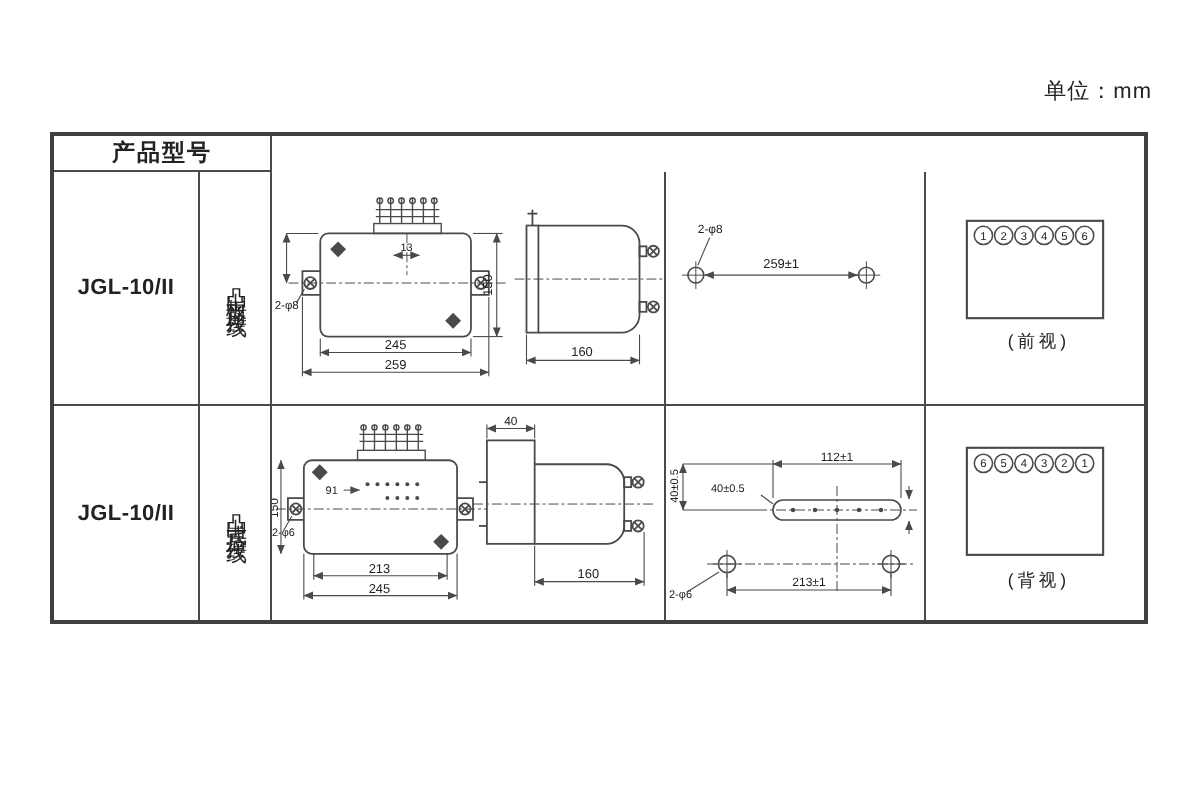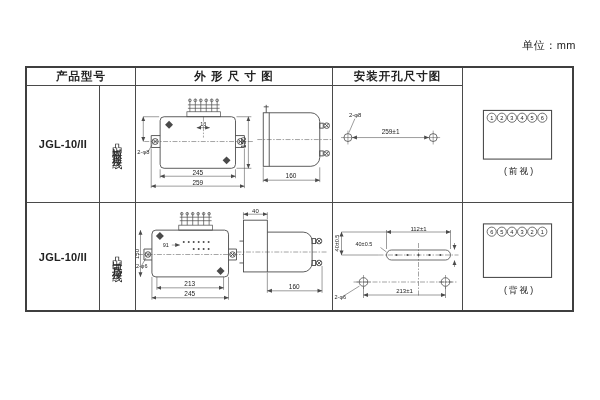--- a/index.html
+++ b/index.html
@@ -34,22 +34,20 @@
 </head>
 <body>
 
 <div class="canvas">
 
   <div class="unit">单位：mm</div>
 
   <div class="frame">
 
     <div class="c hd" style="grid-column:1/3;grid-row:1;">产品型号</div>
-    <div class="c hd" style="grid-column:3;grid-row:1;">外 形 尺 寸 图</div>
-    <div class="c hd" style="grid-column:4;grid-row:1;">安装开孔尺寸图</div>
 
     <div class="c model" style="grid-column:1;grid-row:2;">JGL-10/II</div>
     <div class="c" style="grid-column:2;grid-row:2;">
       <span class="wiring">凸出板前接线</span>
     </div>
 
     <div class="c" style="grid-column:3;grid-row:2;">
       <svg viewBox="0 0 197 117">
         <defs>
           <marker id="a1" markerWidth="6" markerHeight="6" refX="4.6" refY="3" orient="auto-start-reverse" markerUnits="userSpaceOnUse">

